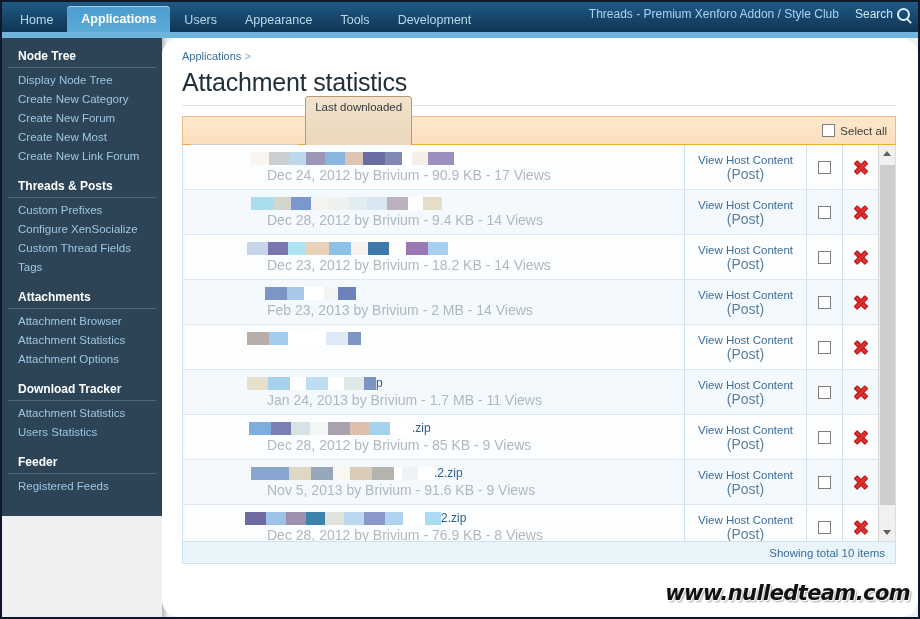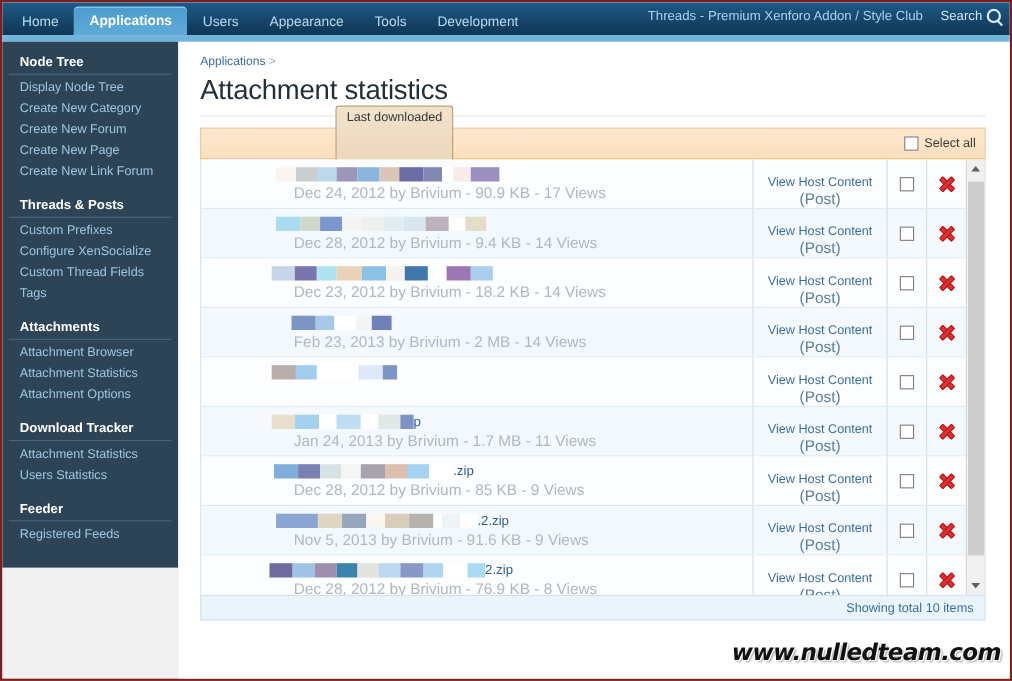--- a/index.html
+++ b/index.html
@@ -7,21 +7,21 @@
     margin: 0; padding: 0;
     width: 920px; height: 619px;
     font-family: "Liberation Sans", sans-serif;
     background: #ffffff;
     overflow: hidden;
   }
   .page {
     position: relative;
     width: 920px; height: 619px;
     background: #f0f0f0;
-    border: 2px solid #7f1d1d;
+    border: 2px solid #0f172a;
     overflow: hidden;
   }
 
   
   .topnav {
     position: absolute; left: 0; top: 0;
     width: 916px; height: 30px;
     background: linear-gradient(to bottom, #1e5a86 0%, #17456a 55%, #0f3554 100%);
     display: flex; align-items: flex-end;
   }
@@ -84,20 +84,21 @@
     width: 6px; height: 579px;
     background: linear-gradient(to right, rgba(0,0,0,0.22), rgba(0,0,0,0));
   }
 
   
   .main {
     position: absolute; left: 160px; top: 36px;
     width: 756px; height: 579px;
     background: #ffffff;
     padding: 10px 22px 0 20px;
+    border-radius: 17px;
   }
   .breadcrumb { font-size: 11px; color: #3a6e9b; margin: 2px 0 6px 0; }
   .breadcrumb .crumb { color: #3a6e9b; cursor: pointer; }
   .breadcrumb .sep { color: #8aa8bd; }
   .page-title {
     font-size: 25px; color: #22303a; font-weight: normal;
     margin: 0 0 10px 0; padding-bottom: 8px;
     border-bottom: 1px solid #dfe6ea;
     letter-spacing: -0.2px;
   }
@@ -161,21 +162,21 @@
     margin-bottom: 2px;
   }
   .fname .tail { color: #2f5f8c; }
   .redact {
     display: inline-block; height: 13px; vertical-align: middle;
   }
   .meta { font-size: 14px; color: #b0b8bf; white-space: nowrap; margin-left: 44px; }
   .c-host {
     width: 122px; border-left: 1px solid #cfe0ee;
     display: flex; flex-direction: column; align-items: center;
-    justify-content: flex-end; padding: 2px 4px;
+    justify-content: center; padding: 2px 4px;
   }
   .hostlink { font-size: 11.5px; color: #3c6e9c; cursor: pointer; line-height: 15px; }
   .hosttype { font-size: 14px; color: #5a80a0; line-height: 13px; }
   .c-check {
     width: 36px; border-left: 1px solid #cfe0ee;
     display: flex; align-items: center; justify-content: center;
   }
   .c-del {
     width: 36px; border-left: 1px solid #cfe0ee;
     display: flex; align-items: center; justify-content: center;
@@ -254,21 +255,21 @@
     </div>
   </div>
   <div class="topnav-strip"></div>
 
   <div class="sidebar" id="sidebar">
       <div class="side-group">
         <div class="side-head">Node Tree</div>
         <div class="side-link">Display Node Tree</div>
         <div class="side-link">Create New Category</div>
         <div class="side-link">Create New Forum</div>
-        <div class="side-link">Create New Page</div>
+        <div class="side-link">Create New Most</div>
         <div class="side-link">Create New Link Forum</div>
       </div>
       <div class="side-group">
         <div class="side-head">Threads &amp; Posts</div>
         <div class="side-link">Custom Prefixes</div>
         <div class="side-link">Configure XenSocialize</div>
         <div class="side-link">Custom Thread Fields</div>
         <div class="side-link">Tags</div>
       </div>
       <div class="side-group">

